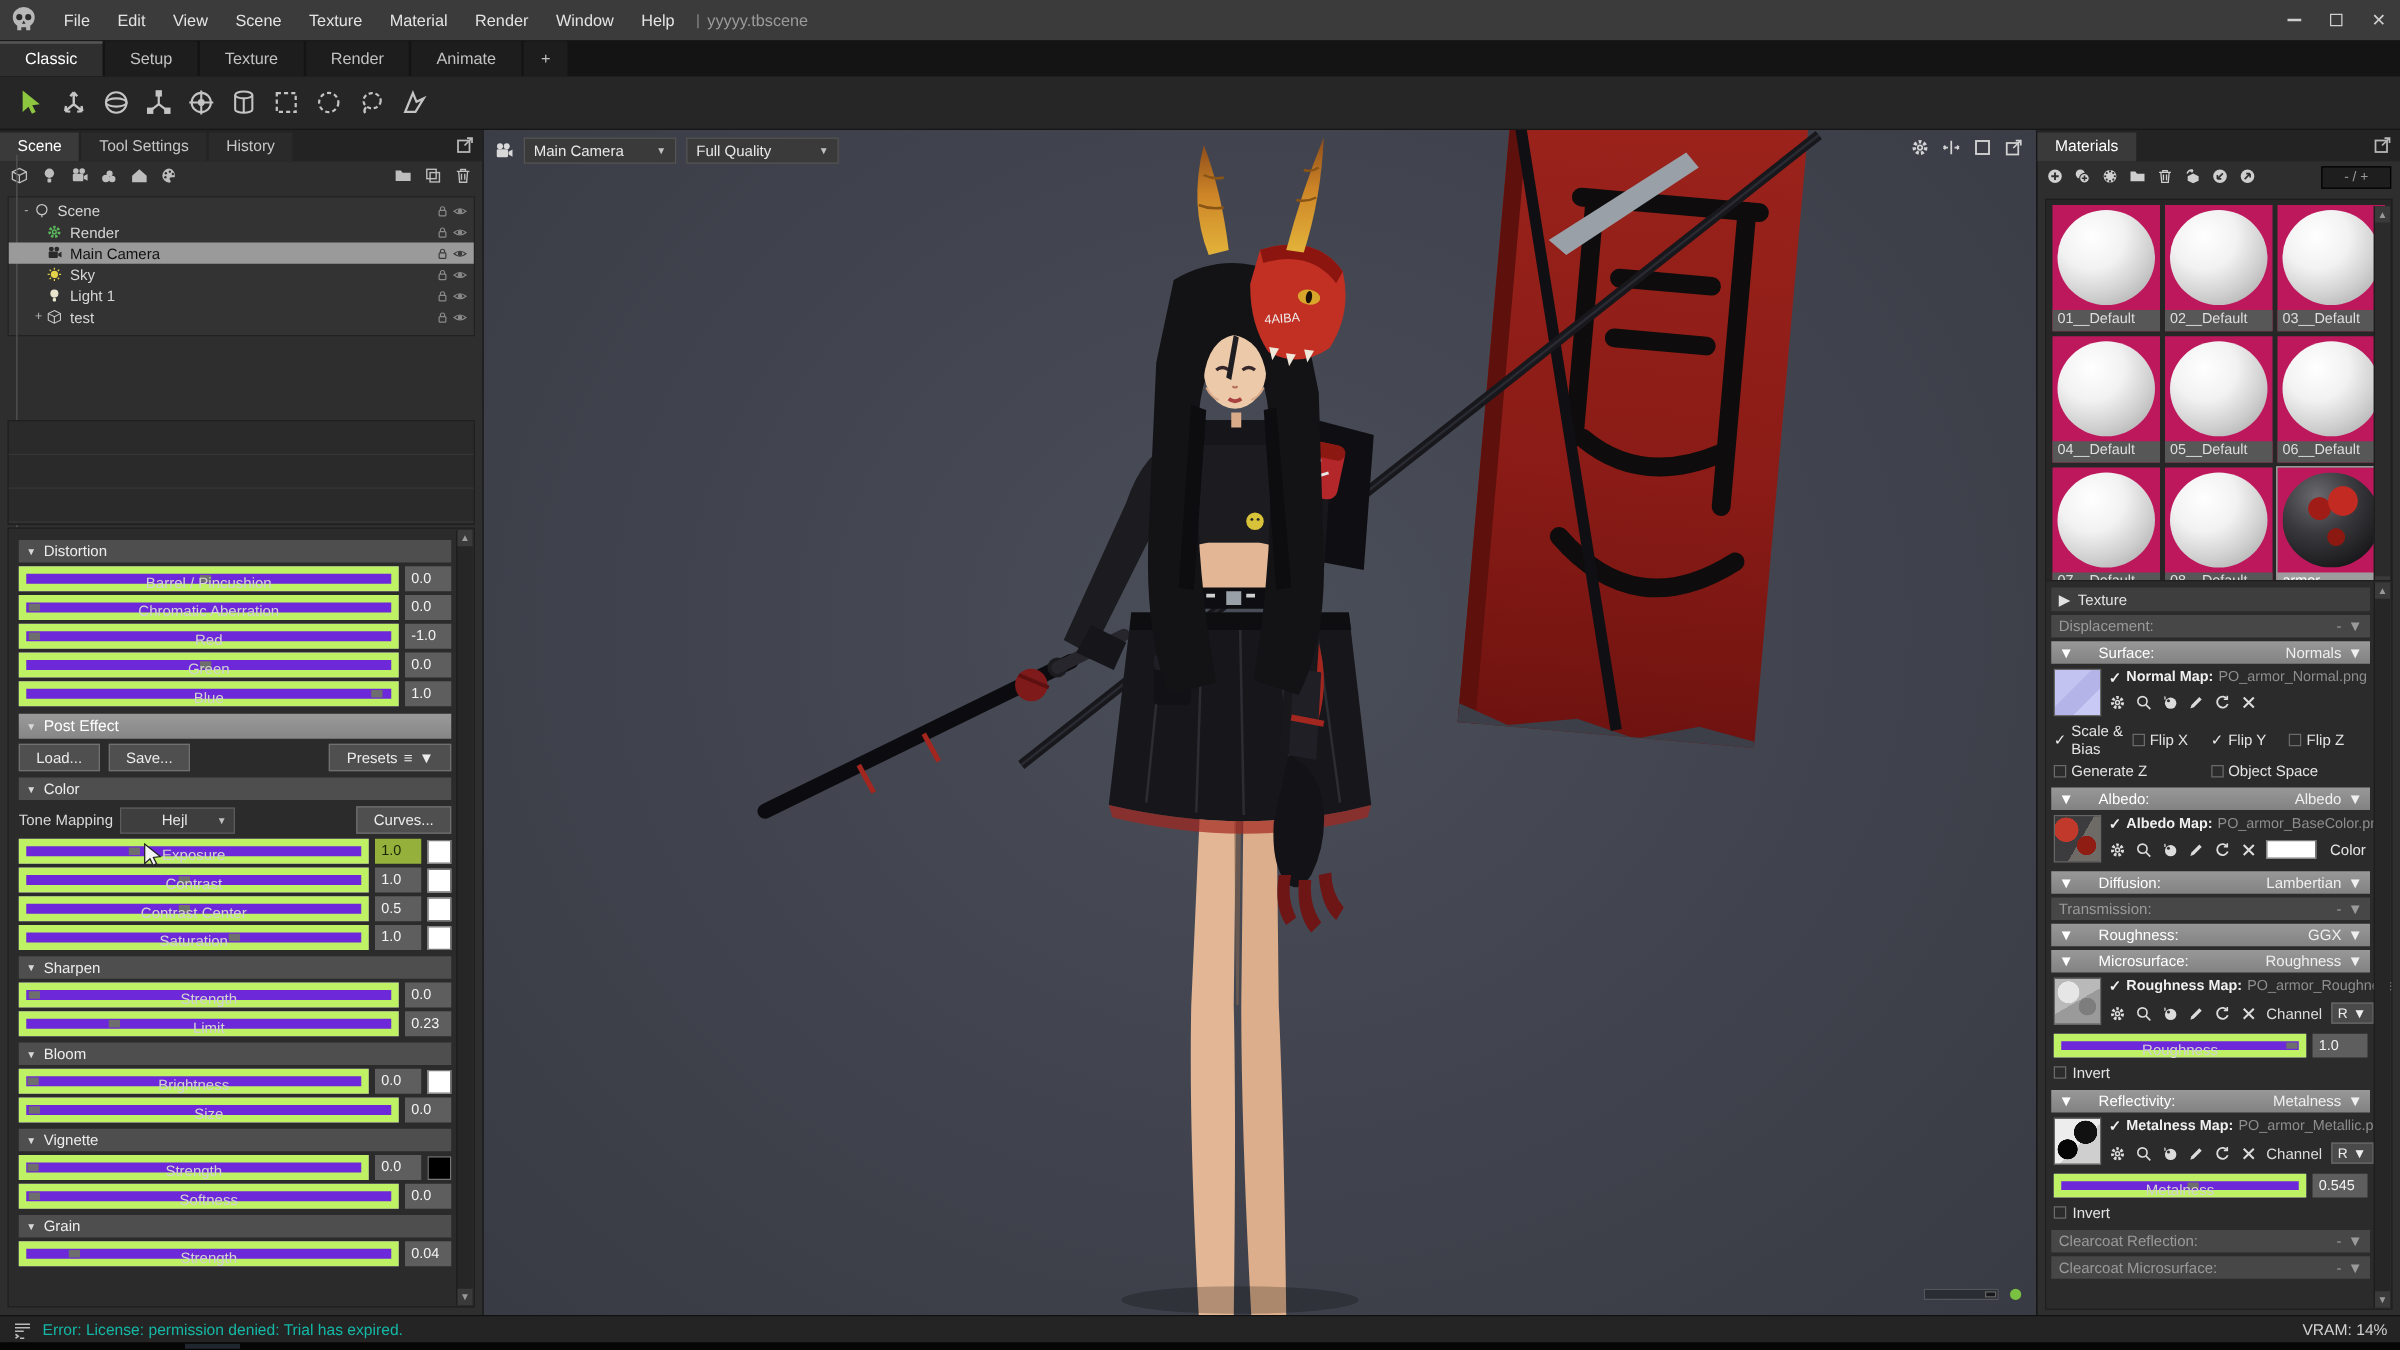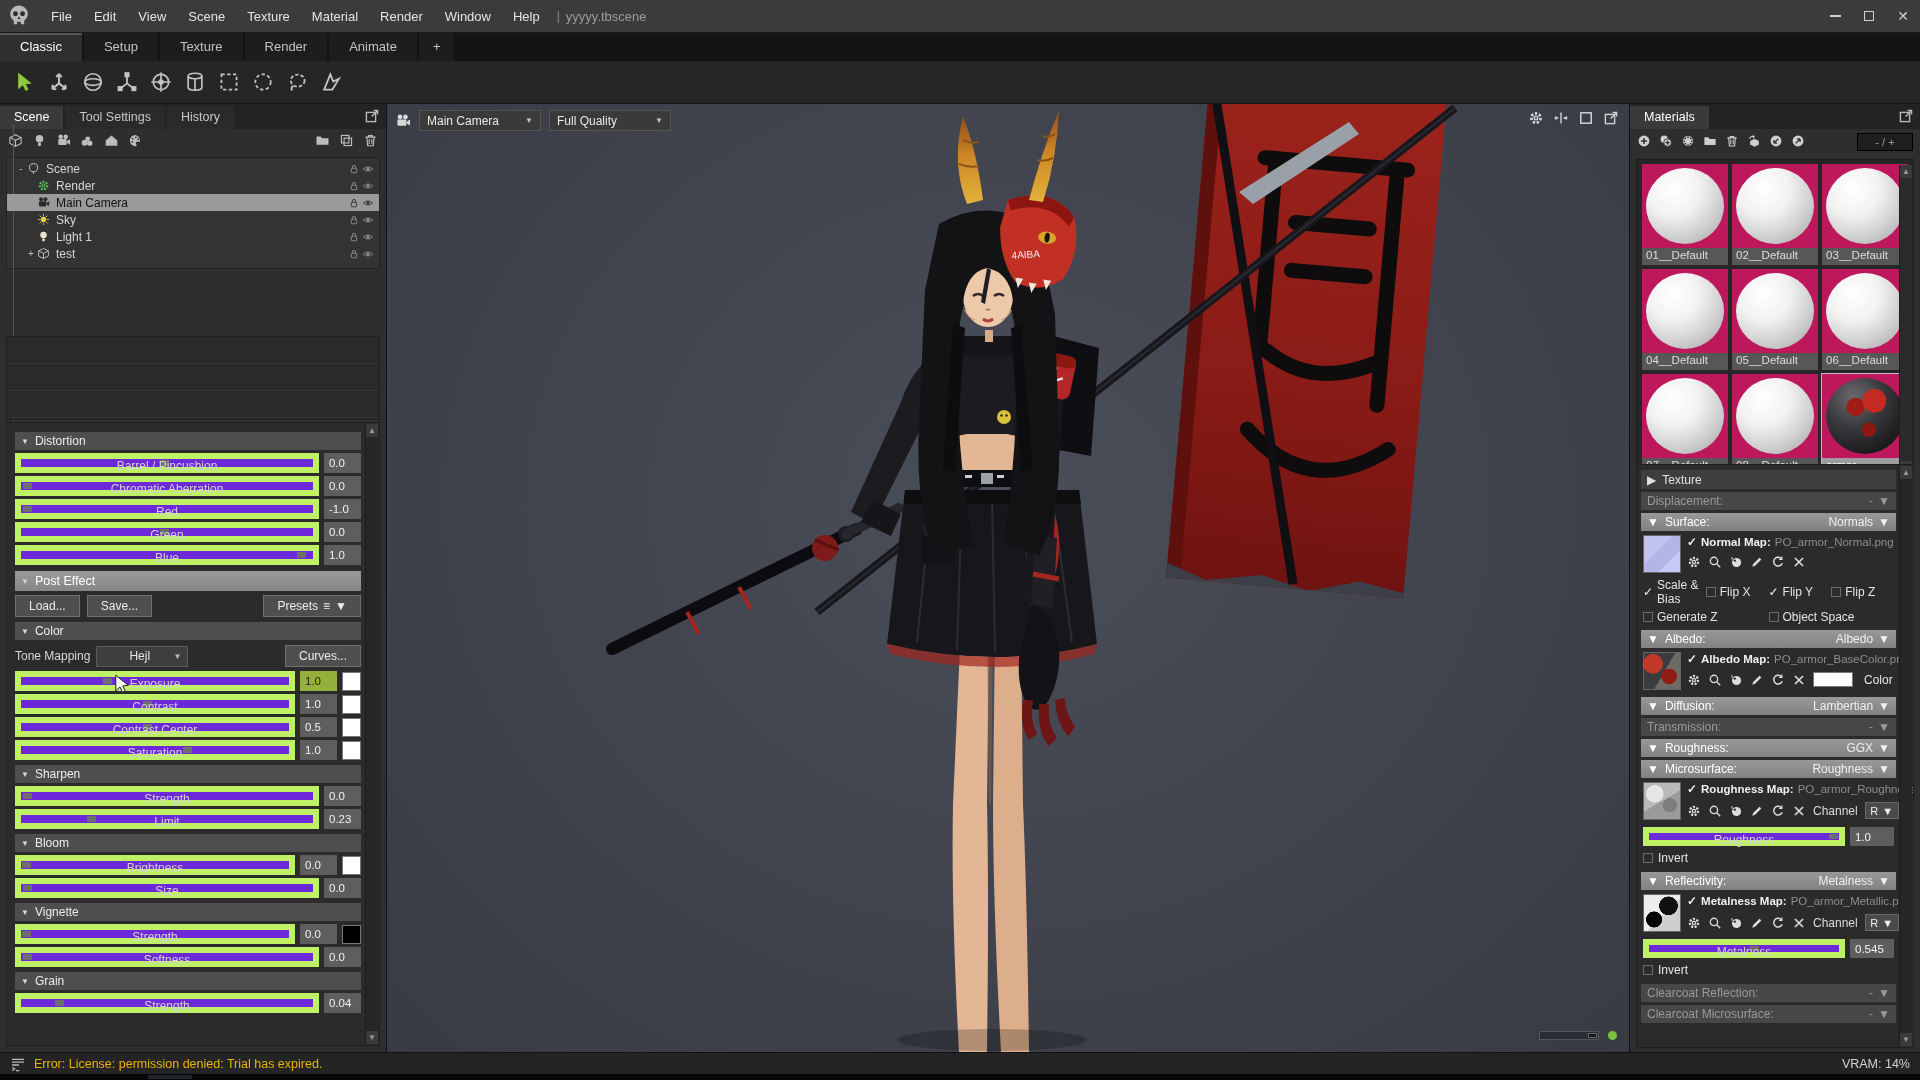--- a/index.html
+++ b/index.html
@@ -117,21 +117,21 @@
       radial-gradient(circle at 38% 38%, #a01c16 0 13%, rgba(0,0,0,0) 14%),
       radial-gradient(circle at 55% 68%, #8c1812 0 10%, rgba(0,0,0,0) 11%),
       radial-gradient(circle at 35% 25%, #6a6a6e 0%, #39393d 40%, #141416 85%); }
   .mlabel { height:17px; background:#575757; color:#dedede; font-size:11.5px; padding:1px 4px; }
   .mtile.sel .mlabel { background:#9d9d9d; color:#fff; }
   #mat-scroll { position:absolute; right:1px; top:1px; bottom:1px; width:13px; background:#2b2b2b; border-left:1px solid #1d1d1d; }
 
   #texlist { position:absolute; left:6px; right:6px; top:360px; bottom:4px; background:#2b2b2b; border:1px solid #1f1f1f; padding:3px 17px 3px 4px; overflow:hidden; }
   #tex-scroll { position:absolute; right:1px; top:1px; bottom:1px; width:13px; background:#262626; border-left:1px solid #1d1d1d; }
   .texhdr { height:19px; background:#3e3e3e; color:#e2e2e2; display:flex; align-items:center; gap:6px; padding:0 6px; margin:2px 0; }
-  .chhdr { height:18px; background:linear-gradient(#989898,#828282); color:#fff; display:flex; align-items:center; gap:6px; padding:0 6px; margin:3px 0 0; }
+  .chhdr { height:18px; background:linear-gradient(#989898,#828282); color:#fff; display:flex; align-items:center; gap:20px; padding:0 6px; margin:3px 0 0; }
   .chhdr .mode { margin-left:auto; color:#efefef; display:flex; gap:5px; align-items:center; }
   .chhdr.off { background:#474747; color:#9a9a9a; margin:3px 0; }
   .chhdr.off .mode { color:#9a9a9a; }
   .mapbody { padding:4px 2px 4px 2px; display:flex; gap:6px; }
   .thumb { width:38px; height:38px; border:1px solid #666; flex:none; }
   .th-normal { background:linear-gradient(135deg,#c3c3f2 0 40%, #b4b4e9 40% 70%, #c9c9f5 70%); }
   .th-albedo { background:
      radial-gradient(circle at 25% 30%, #c0392b 0 26%, rgba(0,0,0,0) 27%),
      radial-gradient(circle at 70% 65%, #8f1d14 0 22%, rgba(0,0,0,0) 23%),
      linear-gradient(120deg,#3c3b3d 0 55%, #6e6a66 55%); }
@@ -157,21 +157,21 @@
   .rp-srow { display:flex; align-items:center; gap:5px; margin:3px 2px; }
   .rp-srow .track { height:19px; }
   .rp-srow .val { width:44px; height:19px; }
   .colorchip { width:40px; height:15px; border:1px solid #777; }
   .colorlbl { color:#e4e4e4; margin-left:4px; }
 
   
   #statusbar { position:absolute; left:0; top:1052px; width:1920px; height:22px; background:#242424;
     border-top:1px solid #111; display:flex; align-items:center; padding:0 10px; }
   #err-ico { color:#b9b9b9; margin-right:8px; }
-  #err-text { color:#eab308; font-size:12.5px; }
+  #err-text { color:#14b8a6; font-size:12.5px; }
   #vram { margin-left:auto; color:#d2d2d2; font-size:12.5px; }
   #taskbar { position:absolute; left:0; top:1074px; width:1920px; height:6px; background:#060606; }
   #taskbar .hint { position:absolute; left:148px; top:1px; width:44px; height:4px; background:#20262e; }
 
   #mouse-cursor { position:absolute; left:112px; top:674px; z-index:50; pointer-events:none; }
 </style>
 </head>
 <body>
 
 <svg width="0" height="0" style="position:absolute">

